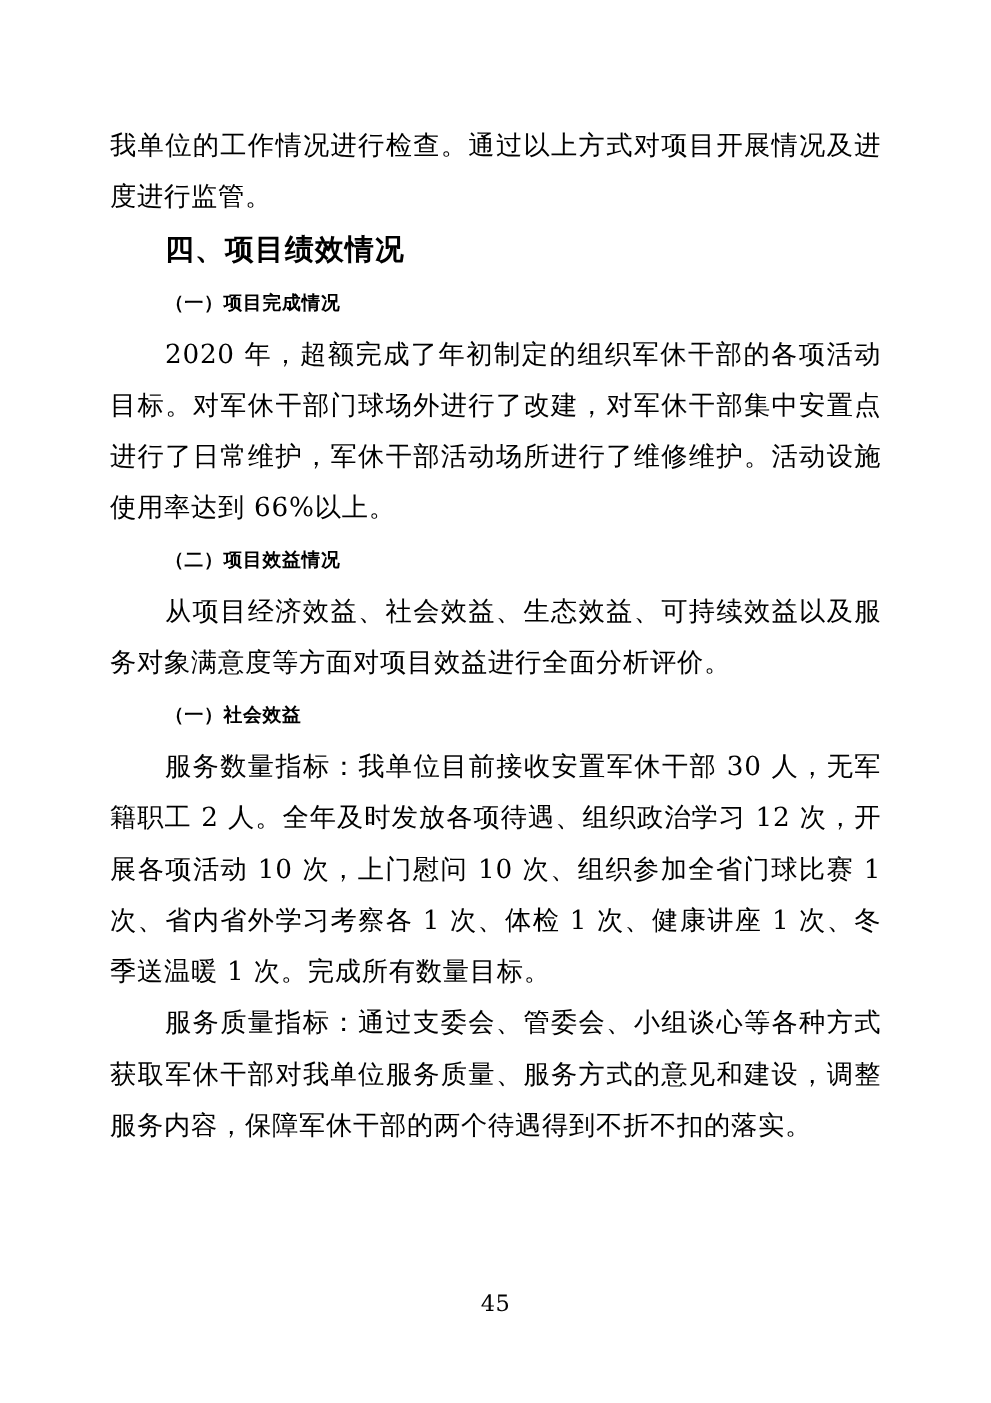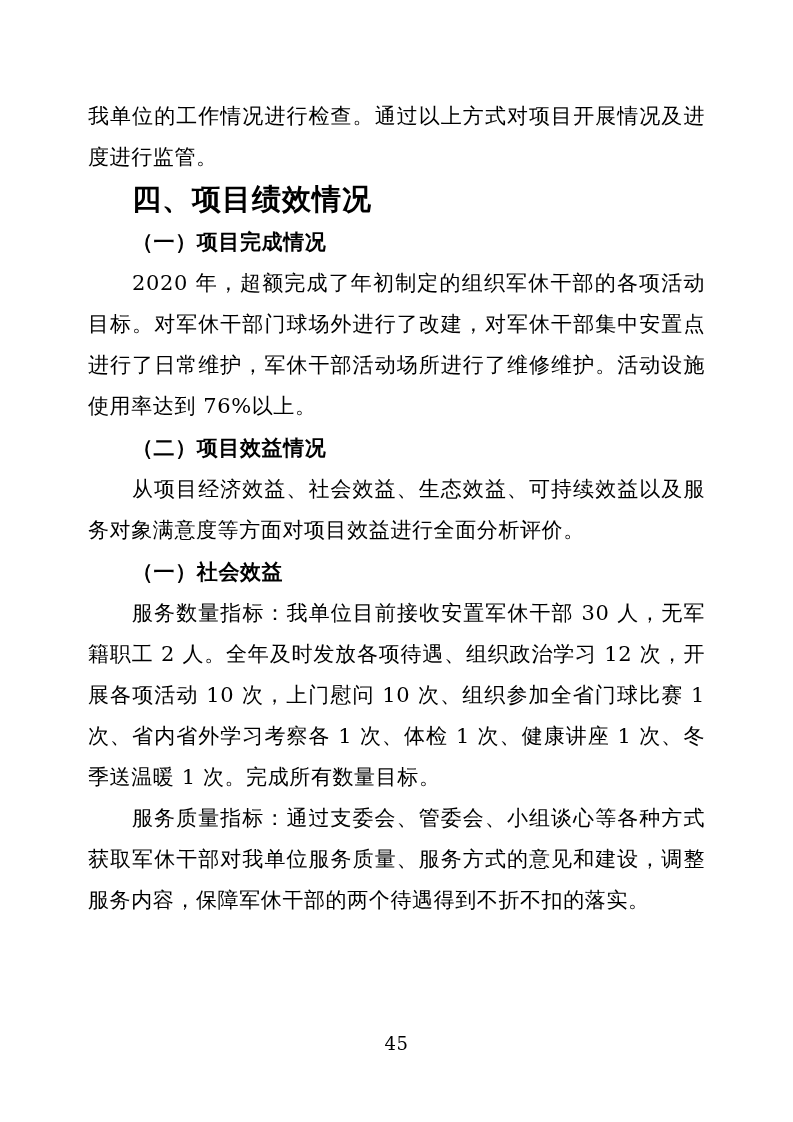--- a/index.html
+++ b/index.html
@@ -39,28 +39,28 @@
   }
   .para {
     text-indent: 44px;
   }
   .para-noindent {
     text-indent: 0;
   }
   .heading {
     text-indent: 44px;
     font-weight: bold;
-    font-size: 29px;
+    font-size: 23px;
     line-height: 43px;
     letter-spacing: 1px;
   }
   .subheading {
     text-indent: 44px;
     font-weight: bold;
-    font-size: 21px;
+    font-size: 15px;
     line-height: 42px;
     letter-spacing: 0.6px;
   }
   .page-number {
     position: absolute;
     left: 0;
     right: 0;
     bottom: 68px;
     text-align: center;
     font-size: 18px;
@@ -73,21 +73,21 @@
 
 <div class="page">
   <div class="doc-body">
 
     <p class="para-noindent">我单位的工作情况进行检查。通过以上方式对项目开展情况及进度进行监管。</p>
 
     <p class="heading">四、项目绩效情况</p>
 
     <p class="subheading">（一）项目完成情况</p>
 
-    <p class="para">2020 年，超额完成了年初制定的组织军休干部的各项活动目标。对军休干部门球场外进行了改建，对军休干部集中安置点进行了日常维护，军休干部活动场所进行了维修维护。活动设施使用率达到 76%以上。</p>
+    <p class="para">2020 年，超额完成了年初制定的组织军休干部的各项活动目标。对军休干部门球场外进行了改建，对军休干部集中安置点进行了日常维护，军休干部活动场所进行了维修维护。活动设施使用率达到 66%以上。</p>
 
     <p class="subheading">（二）项目效益情况</p>
 
     <p class="para">从项目经济效益、社会效益、生态效益、可持续效益以及服务对象满意度等方面对项目效益进行全面分析评价。</p>
 
 
     <p class="subheading">（一）社会效益</p>
 
     <p class="para">服务数量指标：我单位目前接收安置军休干部 30 人，无军籍职工 2 人。全年及时发放各项待遇、组织政治学习 12 次，开展各项活动 10 次，上门慰问 10 次、组织参加全省门球比赛 1 次、省内省外学习考察各 1 次、体检 1 次、健康讲座 1 次、冬季送温暖 1 次。完成所有数量目标。</p>
 

